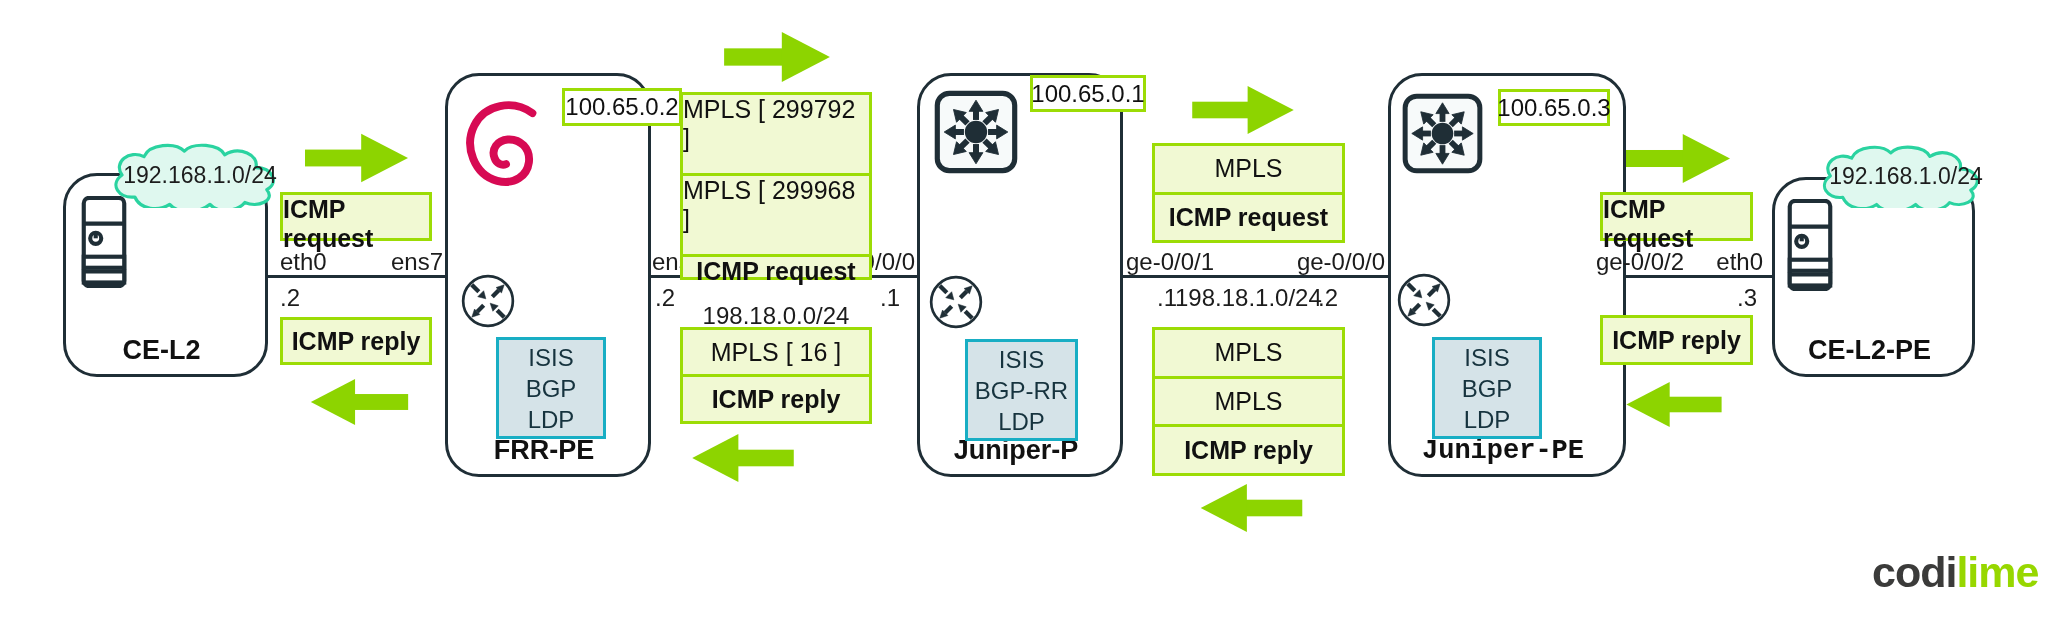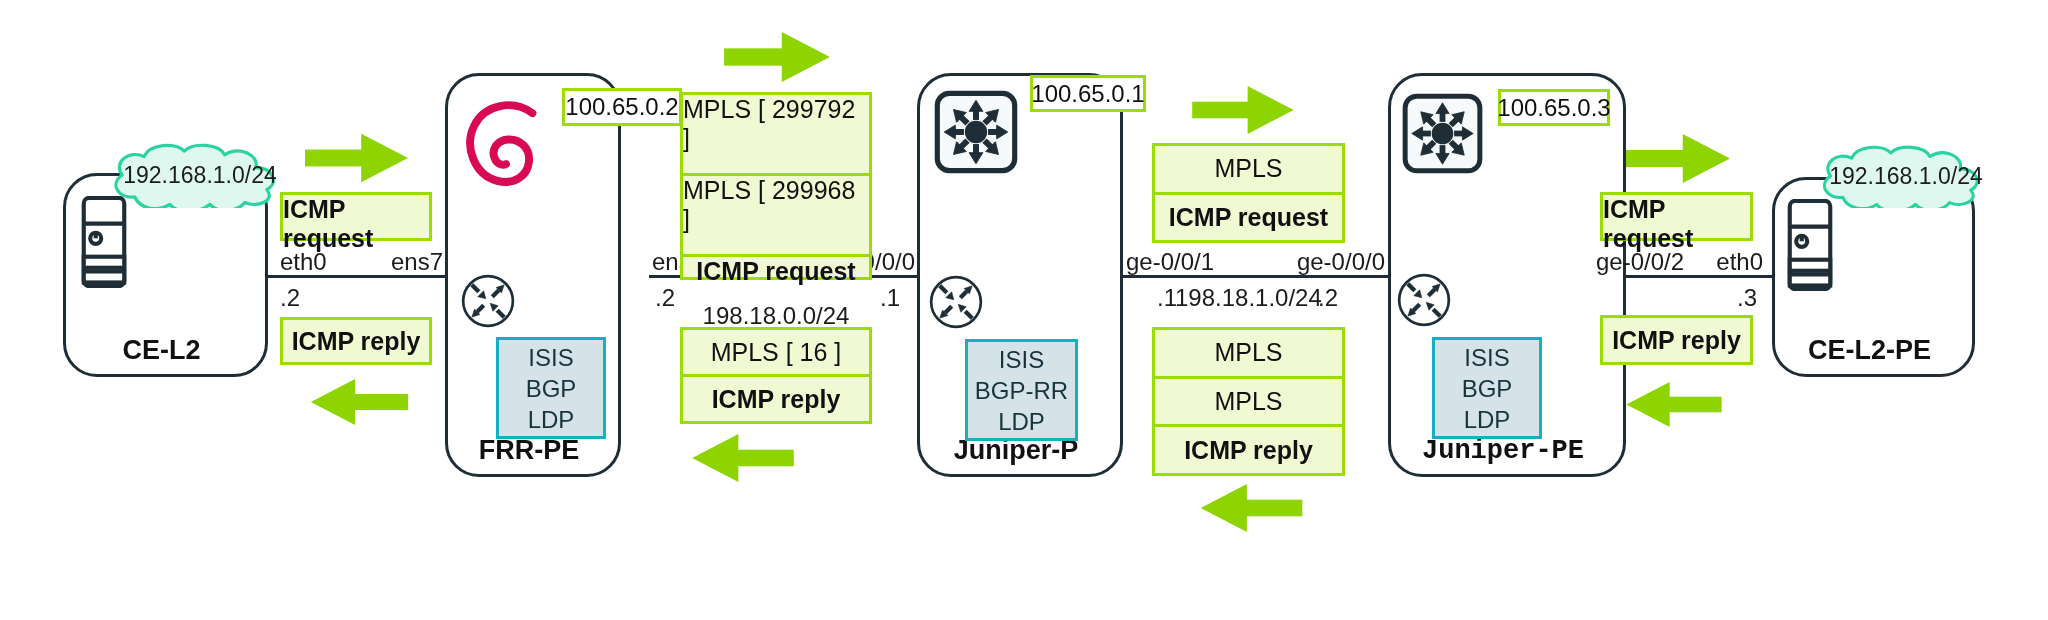--- a/index.html
+++ b/index.html
@@ -111,21 +111,21 @@
   </svg>
 
   <div class="linkline" style="left:268px;top:275px;width:179px;"></div>
   <div class="linkline" style="left:649px;top:275px;width:270px;"></div>
   <div class="linkline" style="left:1121px;top:275px;width:269px;"></div>
   <div class="linkline" style="left:1584px;top:275px;width:190px;"></div>
 
   <div class="node" style="left:63px;top:173px;width:205px;height:204px;">
     <div class="node-label">CE-L2</div>
   </div>
-  <div class="node" style="left:445px;top:73px;width:176px;height:404px;">
+  <div class="node" style="left:445px;top:73px;width:206px;height:404px;">
     <div class="node-label">FRR-PE</div>
   </div>
   <div class="node" style="left:917px;top:73px;width:206px;height:404px;">
     <div class="node-label">Juniper-P</div>
   </div>
   <div class="node" style="left:1388px;top:73px;width:238px;height:404px;font-family:Liberation Mono, monospace;">
     <div class="node-label">Juniper-PE</div>
   </div>
   <div class="node" style="left:1772px;top:177px;width:203px;height:200px;">
     <div class="node-label">CE-L2-PE</div>
@@ -255,14 +255,17 @@
   <svg class="arr left" viewBox="0 0 110 52" style="left:1199px;top:484px;width:105px;height:48px;">
       <use href="#sym-garrow"></use>
     </svg>
   <svg class="arr" viewBox="0 0 110 52" style="left:1626px;top:132px;width:104px;height:53px;">
       <use href="#sym-garrow"></use>
     </svg>
   <svg class="arr left" viewBox="0 0 110 52" style="left:1624px;top:382px;width:100px;height:45px;">
       <use href="#sym-garrow"></use>
     </svg>
 
+  <div class="logo" style="left:1872px;top:548px;">
+    <span class="p1">codi</span><span class="p2">lime</span>
+  </div>
 
 </div>
 
 </body></html>

